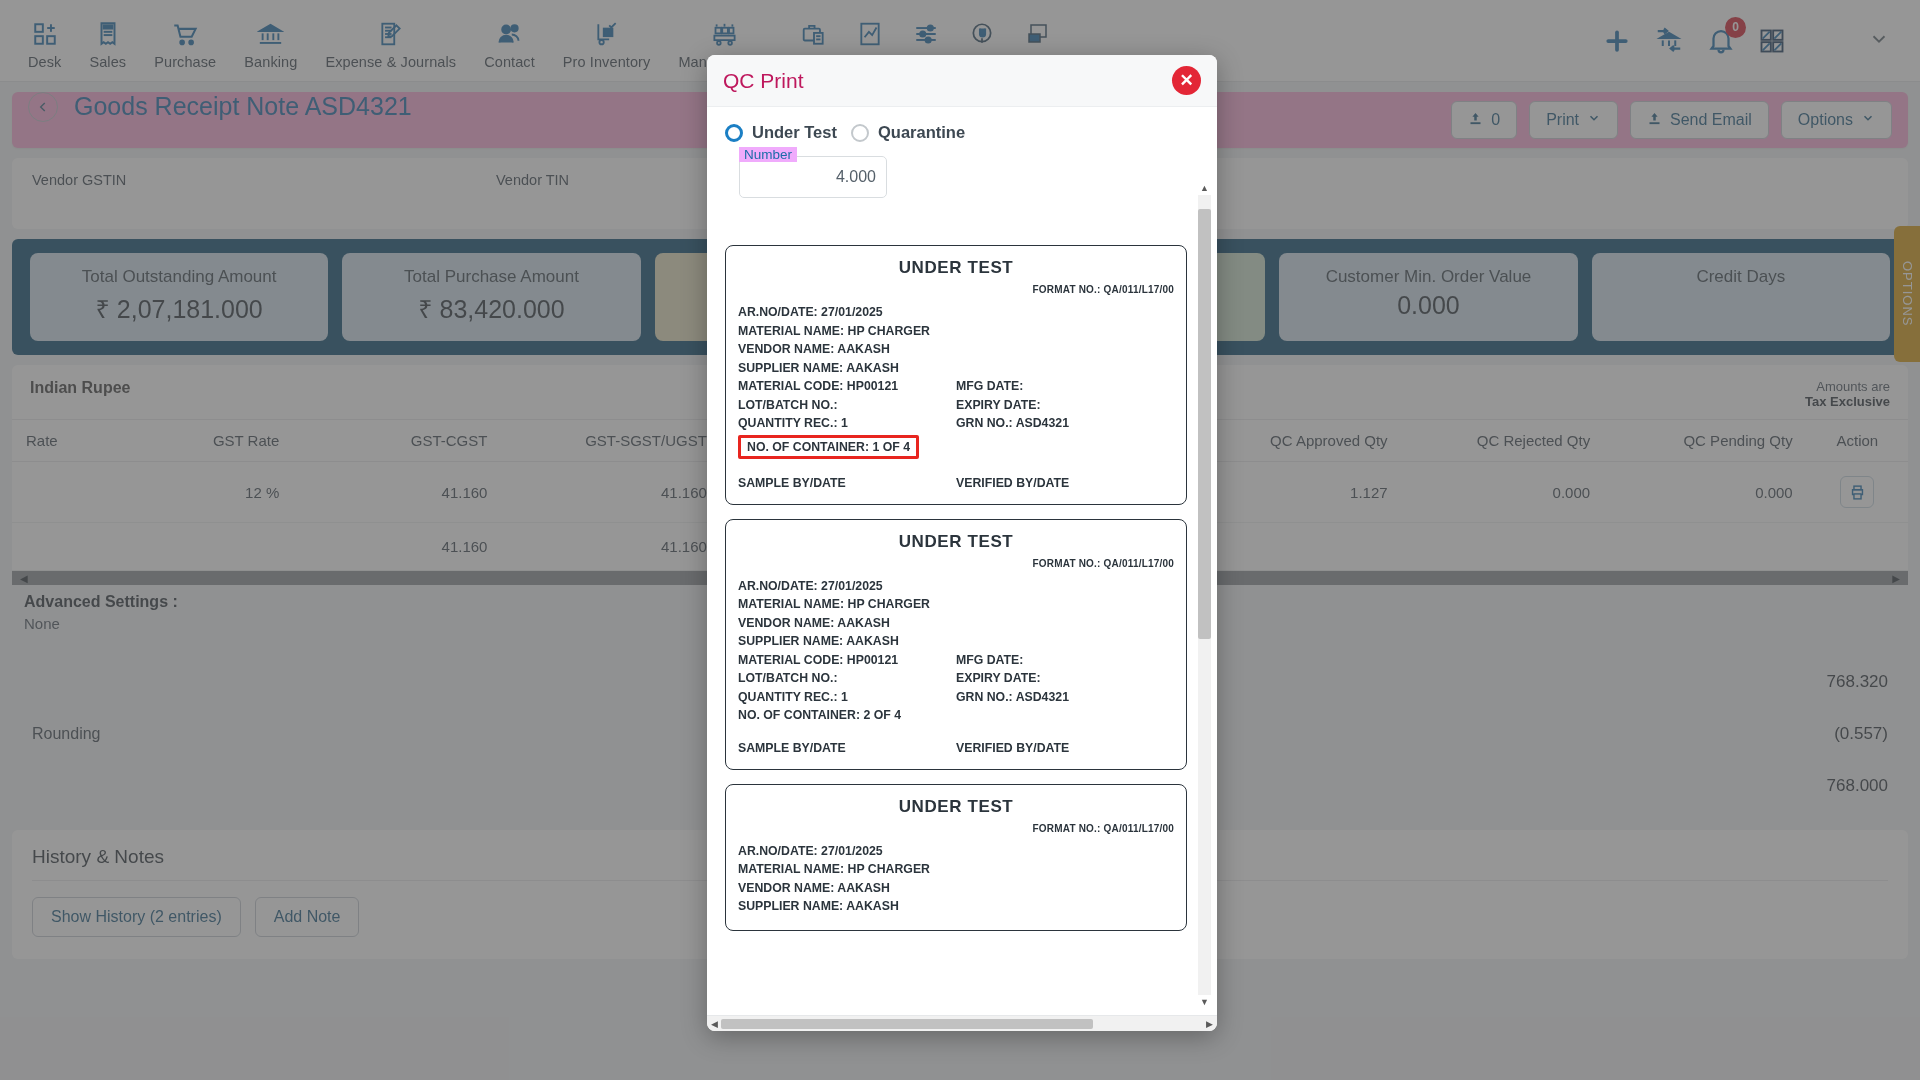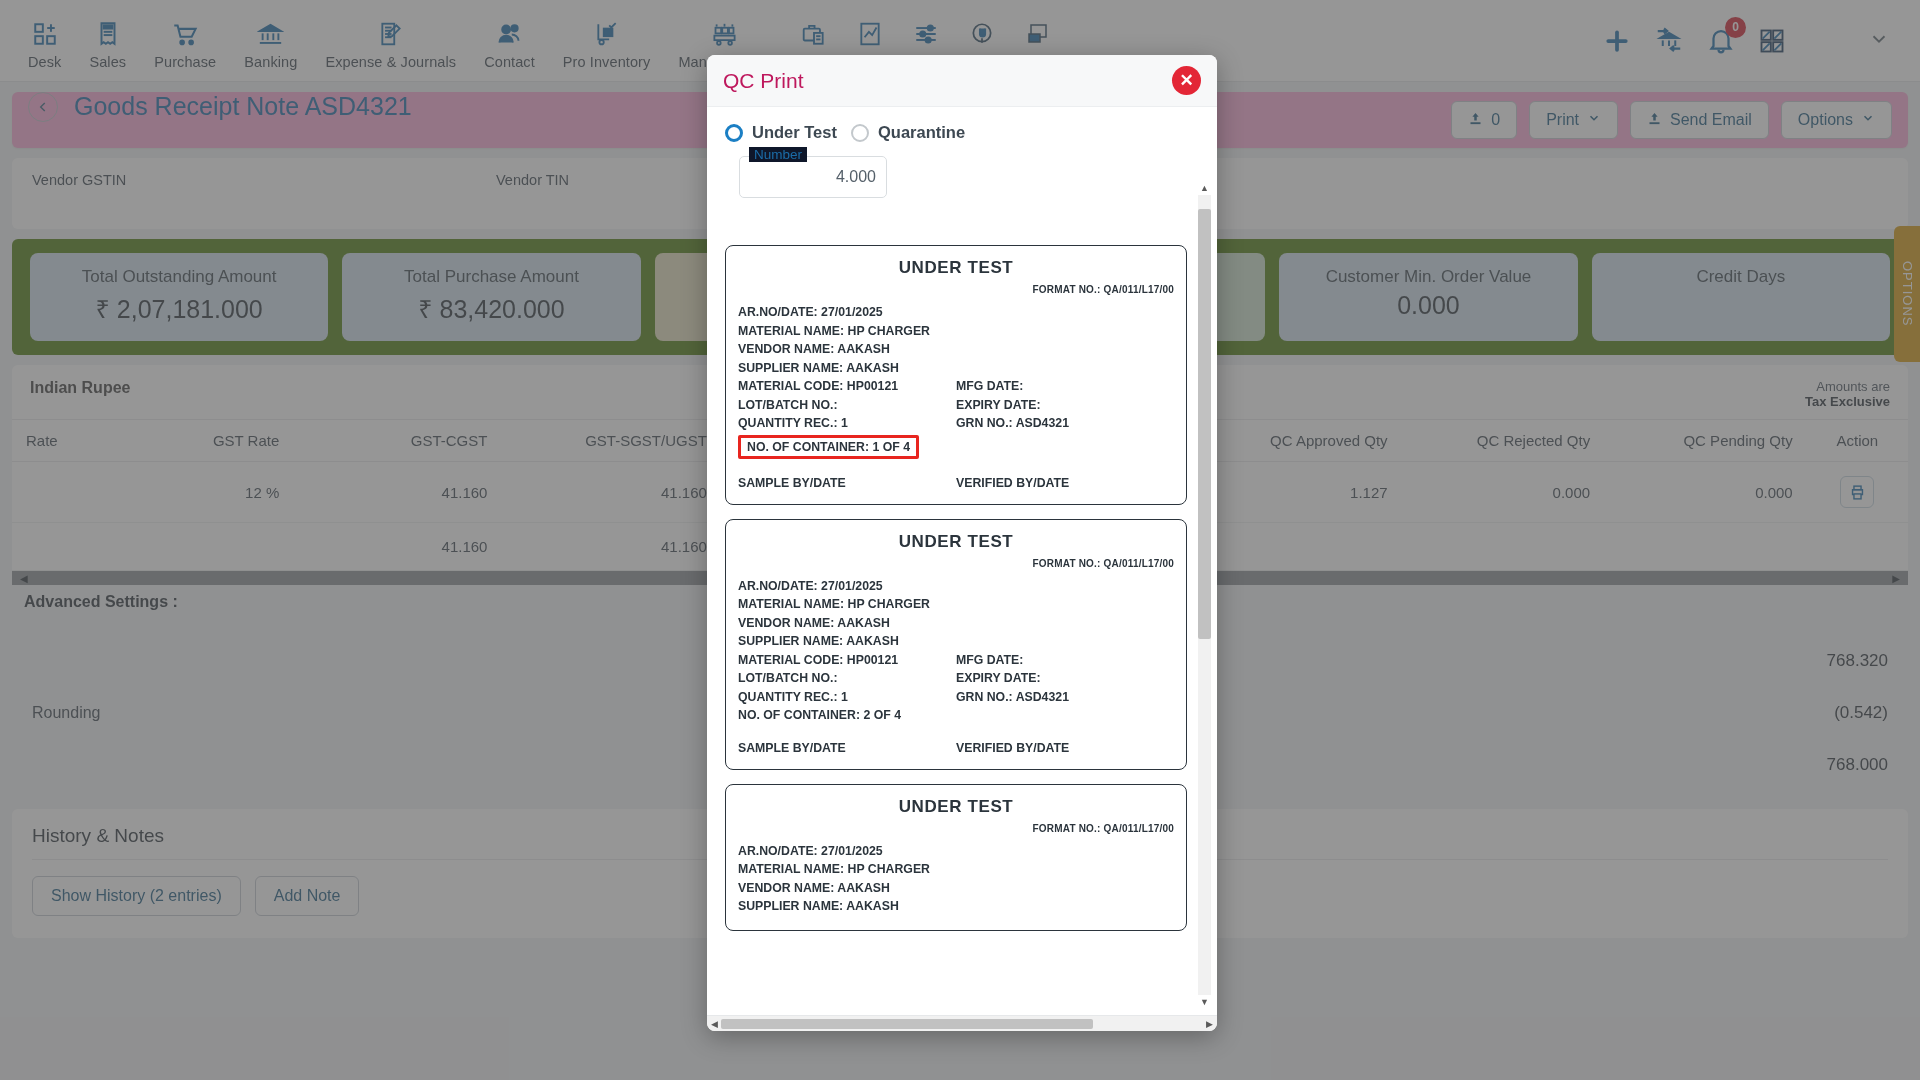--- a/index.html
+++ b/index.html
@@ -71,21 +71,21 @@
   .vendor-strip {
     margin: 10px 12px 0 12px; background: #fff; border-radius: 6px;
     padding: 14px 20px 18px 20px; display: flex;
   }
   .vendor-col { flex: 1; }
   .vendor-col .vl { font-size: 14.5px; color: #3d4852; font-weight: 400; }
   .vendor-col .vv { font-size: 15px; color: #4a5560; margin-top: 6px; }
 
   
   .stats-wrap {
-    margin: 10px 12px 0 12px; background: #4d7c0f; border-radius: 6px;
+    margin: 10px 12px 0 12px; background: #0c4a6e; border-radius: 6px;
     padding: 14px 18px; display: flex; gap: 14px;
   }
   .stat-card {
     flex: 1; border-radius: 8px; padding: 14px 10px 16px 10px;
     text-align: center; min-height: 72px;
   }
   .stat-card .st { font-size: 17px; color: #3c4750; }
   .stat-card .sv { font-size: 25px; color: #2b343c; margin-top: 4px; }
   .c-blue  { background: #cfe0ec; }
   .c-olive { background: #e4e0bd; }
@@ -196,21 +196,21 @@
   .radio-dot.on { border-color: #1b7fc4; border-width: 3px; }
   .radio-lbl { font-size: 16.5px; color: #3d4852; font-weight: 700; }
 
   .field-wrap {
     position: relative; width: 148px; height: 42px; margin: 0 0 18px 14px;
   }
   .field-box {
     position: absolute; inset: 0; border: 1px solid #d9dde0; border-radius: 5px;
   }
   .field-legend {
-    position: absolute; top: -9px; left: 10px; background: #0f172a; padding: 0 5px;
+    position: absolute; top: -9px; left: 0; background: #f0abfc; padding: 0 5px;
     font-size: 13.5px; color: #1b6ca8;
   }
   .field-input {
     position:absolute; inset:0; border:0; background:transparent; outline:none;
     text-align:right; padding-right:11px; font-size:16px; color:#55606a;
     font-family:"Liberation Sans",sans-serif;
   }
 
   
   .cards-scroll {
@@ -610,30 +610,31 @@
       </tbody>
     </table>
     <div class="hscroll">
       <span class="arr left">◀</span>
       <span class="arr right">▶</span>
     </div>
   </div>
 
   <div class="adv">
     <div class="t">Advanced Settings :</div>
+    <div class="v">None</div>
   </div>
 
   <div class="totals">
     <div class="total-row">
       <div class="tl"></div>
       <div class="tv">768.320</div>
     </div>
     <div class="total-row">
       <div class="tl">Rounding</div>
-      <div class="tv">(0.542)</div>
+      <div class="tv">(0.557)</div>
     </div>
     <div class="total-row">
       <div class="tl"></div>
       <div class="tv">768.000</div>
     </div>
   </div>
 
   <div class="history">
     <h3>History &amp; Notes</h3>
     <div class="hr"></div>

